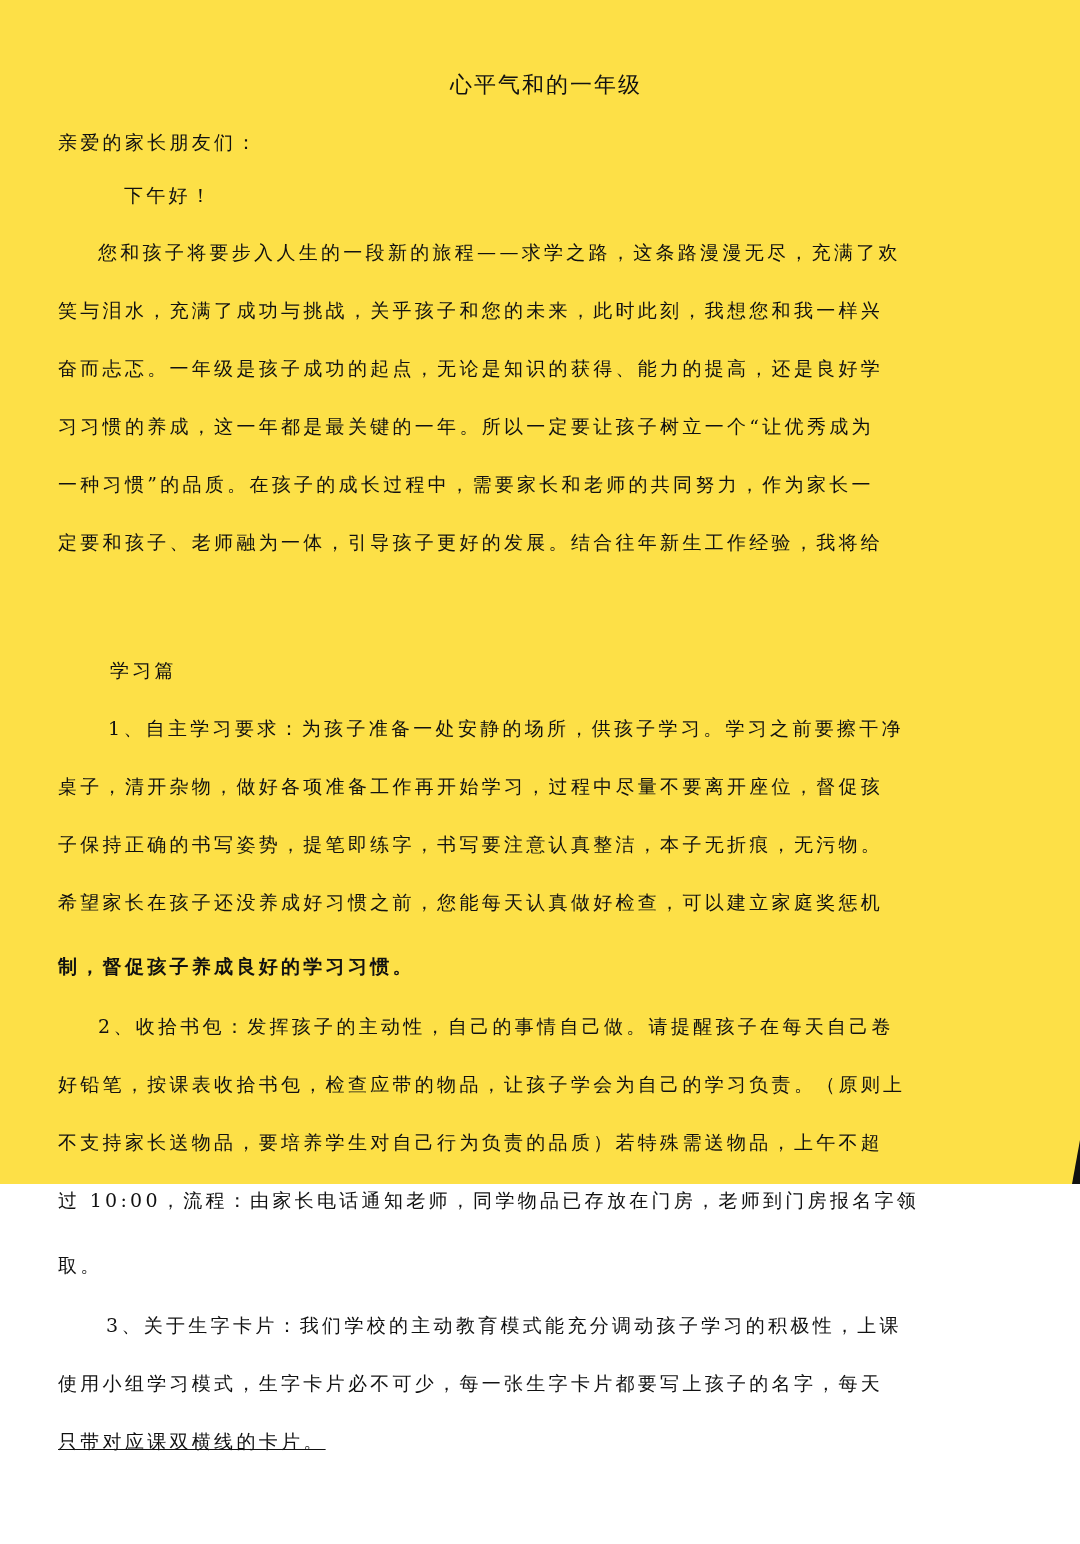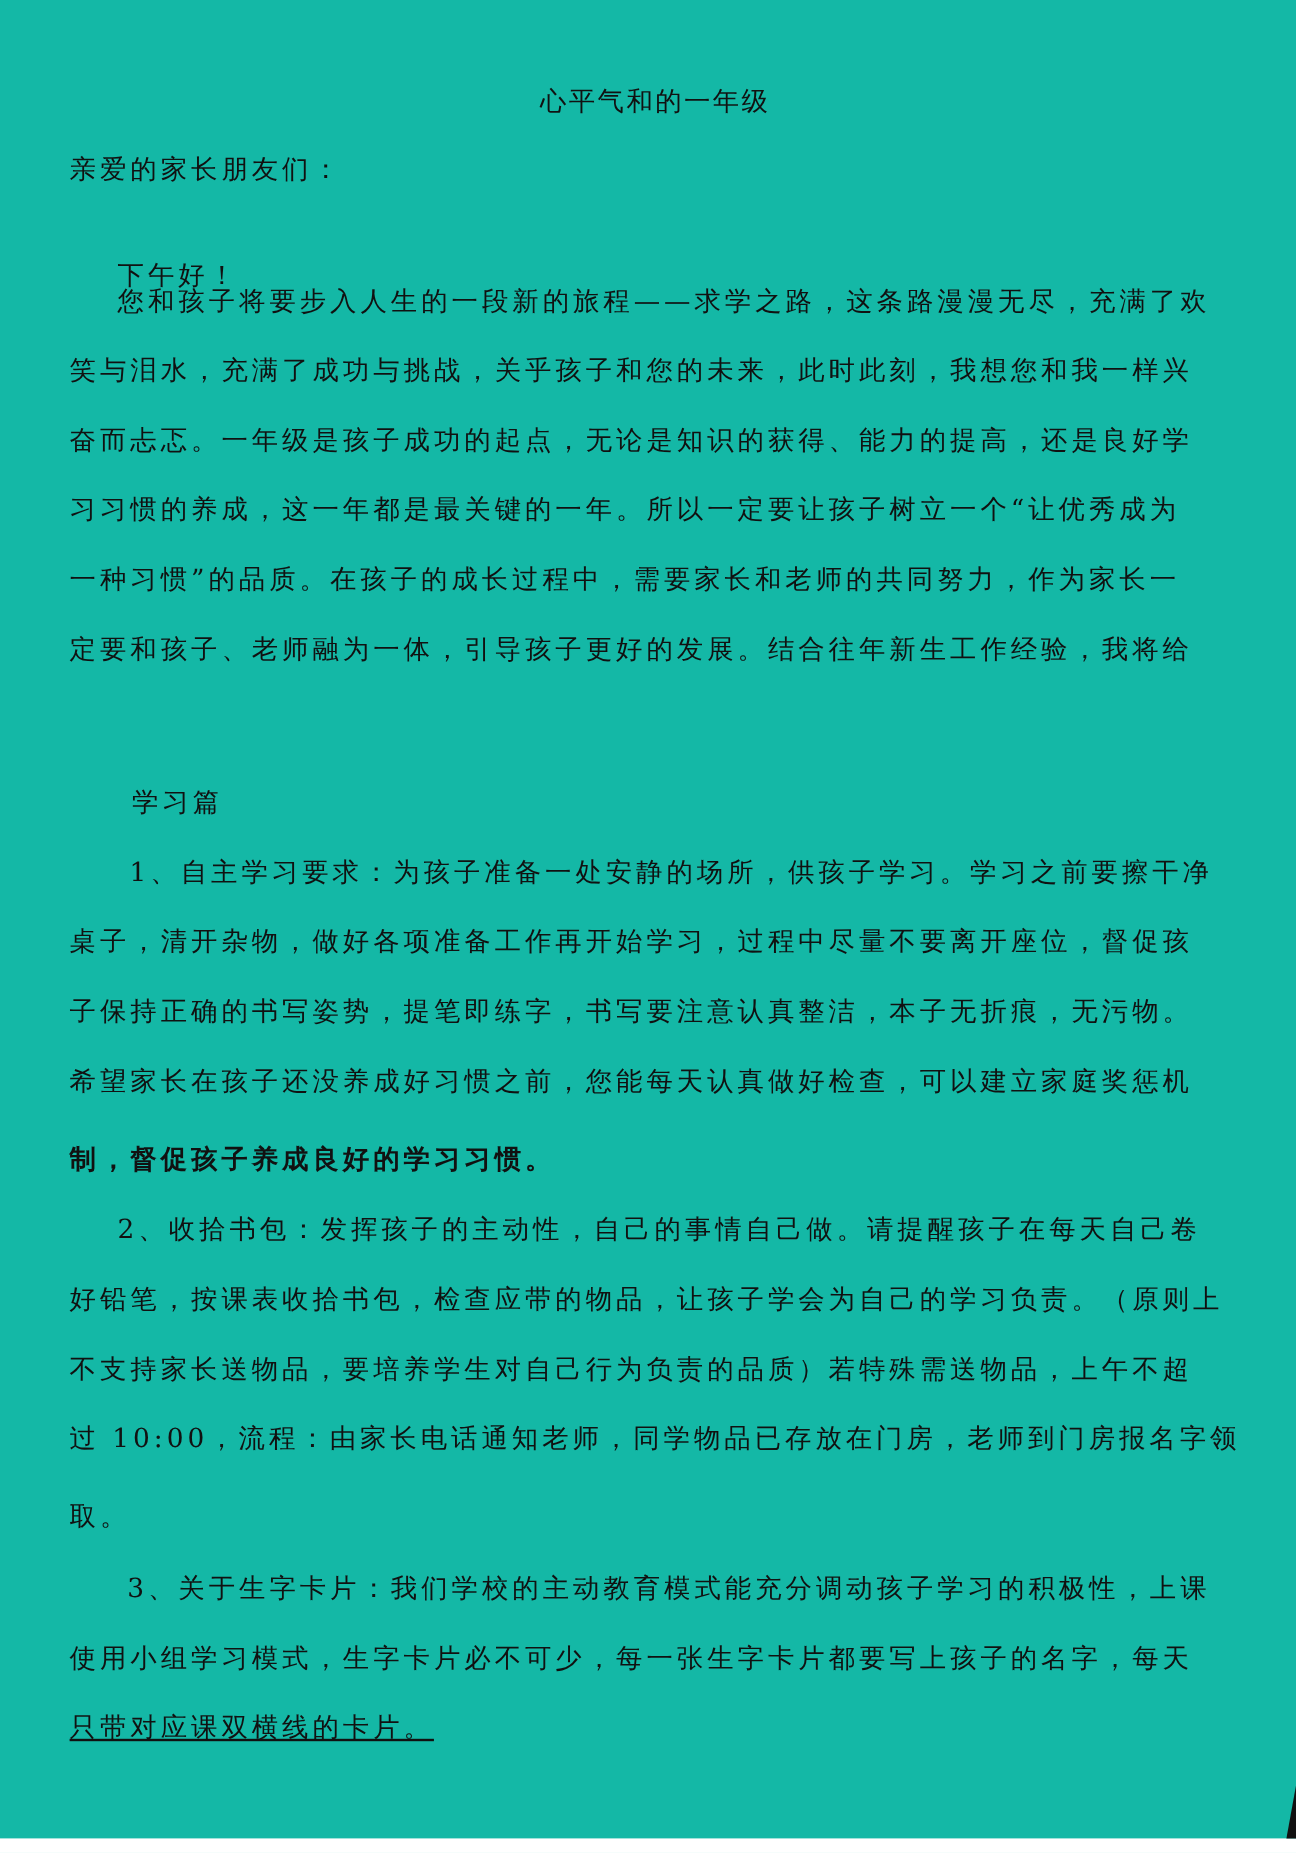--- a/index.html
+++ b/index.html
@@ -12,35 +12,35 @@
     height: 1544px;
     position: relative;
     overflow: hidden;
     font-family: "DejaVu Serif", "Liberation Serif", serif;
     color: #111111;
   }
   .page {
     position: absolute;
     left: 0; top: 0;
     width: 1080px;
-    height: 1532px;
-    background: #14b8a6;
+    height: 1184px;
+    background: #fde047;
   }
   .title {
     position: absolute;
     top: 70px;
     left: 0;
     width: 1092px;
     text-align: center;
     font-size: 22px;
     letter-spacing: 2px;
   }
   .line {
     position: absolute;
-    font-size: 22px;
+    font-size: 19px;
     white-space: nowrap;
     letter-spacing: 3.3px;
     line-height: 30px;
   }
   .bold { font-weight: normal; }
   .corner-mark {
     position: absolute;
     right: 0;
     bottom: 0;
     width: 0;
@@ -50,21 +50,21 @@
   }
 </style>
 </head>
 <body>
 
 <div class="page">
 
   <div class="title">心平气和的一年级</div>
 
   <div class="line" style="top:127px;left:58px;">亲爱的家长朋友们：</div>
-  <div class="line" style="top:180px;left:98px;margin-top:36px;">下午好！</div>
+  <div class="line" style="top:180px;left:124px;">下午好！</div>
 
   <div class="line" style="top:237px;left:98px;">您和孩子将要步入人生的一段新的旅程——求学之路，这条路漫漫无尽，充满了欢</div>
   <div class="line" style="top:295px;left:58px;">笑与泪水，充满了成功与挑战，关乎孩子和您的未来，此时此刻，我想您和我一样兴</div>
   <div class="line" style="top:353px;left:58px;">奋而忐忑。一年级是孩子成功的起点，无论是知识的获得、能力的提高，还是良好学</div>
   <div class="line" style="top:469px;left:58px;">一种习惯”的品质。在孩子的成长过程中，需要家长和老师的共同努力，作为家长一</div>
   <div class="line" style="top:411px;left:58px;">习习惯的养成，这一年都是最关键的一年。所以一定要让孩子树立一个“让优秀成为</div>
   <div class="line" style="top:527px;left:58px;">定要和孩子、老师融为一体，引导孩子更好的发展。结合往年新生工作经验，我将给</div>
 
   <div class="line bold" style="top:655px;left:110px;">学习篇</div>
 

